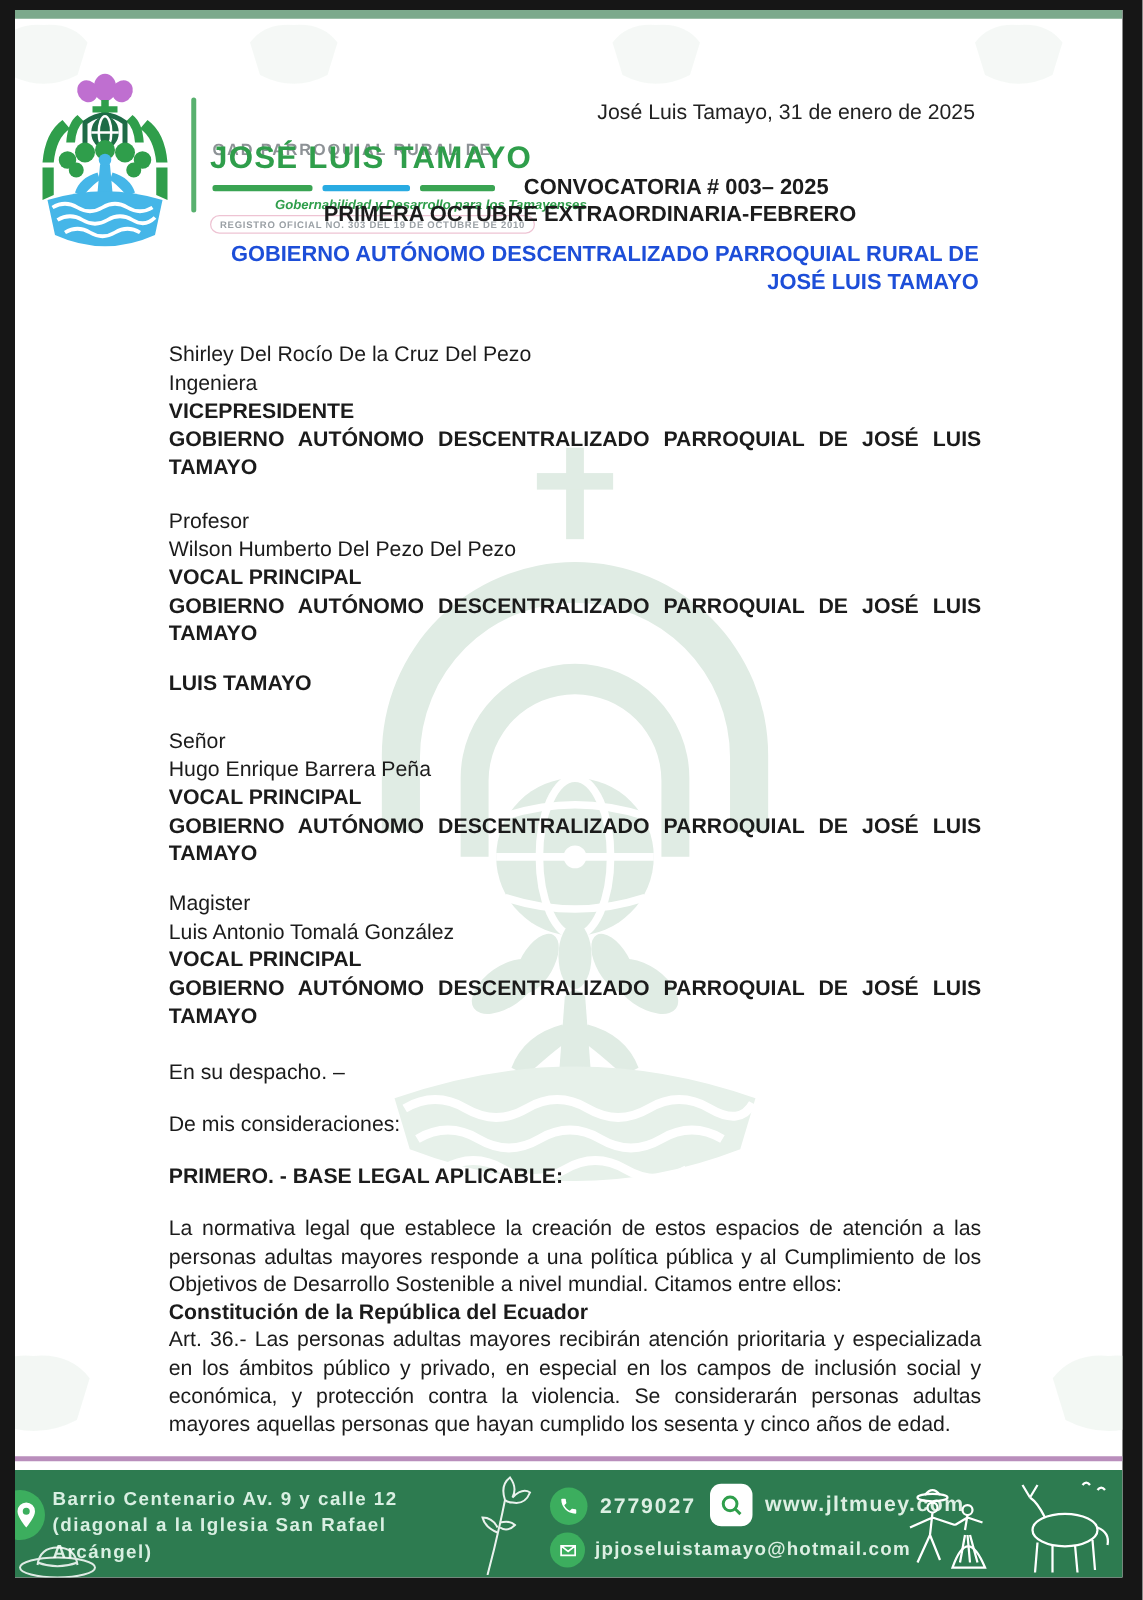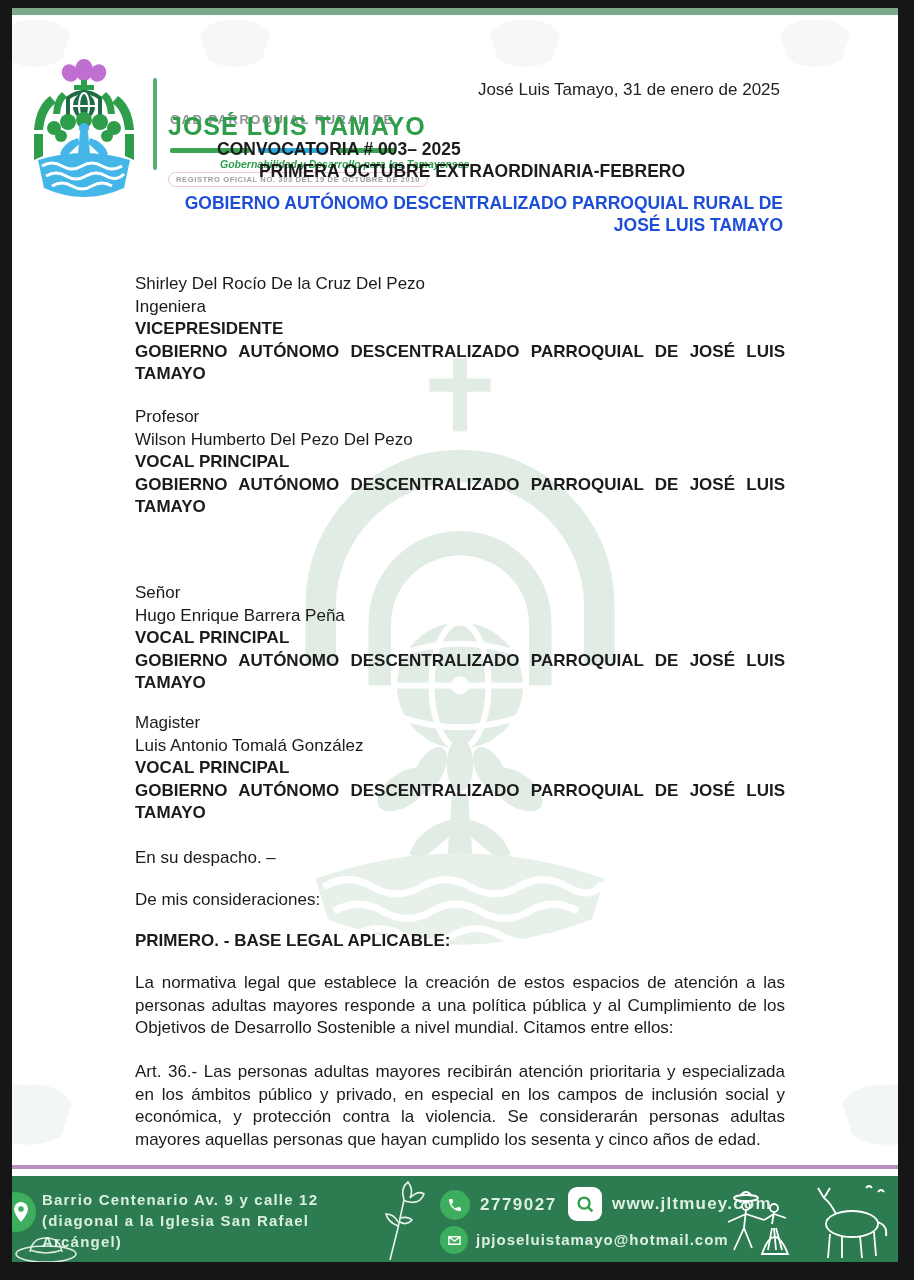--- a/index.html
+++ b/index.html
@@ -28,21 +28,21 @@
   .logo-underline .seg { height:5px; border-radius:2px; }
   .seg-g1 { width:80px; background:#3aa453; }
   .seg-b  { width:70px; background:#29abe2; }
   .seg-g2 { width:60px; background:#3aa453; }
   .logo-tagline { position:absolute; left:160px; top:150px; font-size:10.5px; font-style:italic; color:#2f9e4b; font-weight:600;margin-left:48px; }
   .logo-registro { position:absolute; left:156px; top:164px; font-size:7.6px; letter-spacing:.6px; color:#9aa0a5; font-weight:600;
                    border:1px solid #eec3d3; border-radius:8px; padding:2px 7px; background:rgba(255,255,255,.4); }
 
   .date-line { position:absolute; top:72px; right:118px; font-size:17px; color:#222; }
 
-  .title-1 { position:absolute; left:205px; top:131px; width:648px; text-align:left; font-size:17.5px; font-weight:700; color:#1c1c1c; }
+  .title-1 { position:absolute; left:205px; top:131px; width:648px; text-align:center; font-size:17.5px; font-weight:700; color:#1c1c1c; }
   .title-2 { position:absolute; left:136px; top:153px; width:648px; text-align:center; font-size:17.5px; font-weight:700; color:#1c1c1c; }
   .title-3 { position:absolute; left:123px; top:184px; width:648px; text-align:right; font-size:17.5px; font-weight:700; color:#1d4ed8; line-height:22px; }
 
   .block { position:absolute; left:123px; width:650px; font-size:17px; line-height:22.5px; color:#1b1b1b; }
   .block .b { font-weight:700; }
   .block .org { font-weight:700; text-align:justify; }
   .b1 { top:265px; } .b2 { top:398px; } .orphan { top:528px; font-weight:700; }
   .b3 { top:574px; } .b4 { top:704px; }
   .despacho { top:839px; } .consider { top:881px; }
   .primero { top:922px; font-weight:700; }
@@ -202,39 +202,41 @@
     <div class="org">GOBIERNO AUTÓNOMO DESCENTRALIZADO PARROQUIAL DE JOSÉ LUIS TAMAYO</div>
   </div>
 
   <div class="block b2">
     <div>Profesor</div>
     <div>Wilson Humberto Del Pezo Del Pezo</div>
     <div class="b">VOCAL PRINCIPAL</div>
     <div class="org">GOBIERNO AUTÓNOMO DESCENTRALIZADO PARROQUIAL DE JOSÉ LUIS TAMAYO</div>
   </div>
 
+  <div class="block orphan">LUIS TAMAYO</div>
 
   <div class="block b3">
     <div>Señor</div>
     <div>Hugo Enrique Barrera Peña</div>
     <div class="b">VOCAL PRINCIPAL</div>
     <div class="org">GOBIERNO AUTÓNOMO DESCENTRALIZADO PARROQUIAL DE JOSÉ LUIS TAMAYO</div>
   </div>
 
   <div class="block b4">
     <div>Magister</div>
     <div>Luis Antonio Tomalá González</div>
     <div class="b">VOCAL PRINCIPAL</div>
     <div class="org">GOBIERNO AUTÓNOMO DESCENTRALIZADO PARROQUIAL DE JOSÉ LUIS TAMAYO</div>
   </div>
 
   <div class="block despacho">En su despacho. –</div>
   <div class="block consider">De mis consideraciones:</div>
   <div class="block primero">PRIMERO. - BASE LEGAL APLICABLE:</div>
   <div class="block para1">La normativa legal que establece la creación de estos espacios de atención a las personas adultas mayores responde a una política pública y al Cumplimiento de los Objetivos de Desarrollo Sostenible a nivel mundial. Citamos entre ellos:</div>
+  <div class="block lawtitle">Constitución de la República del Ecuador</div>
   <div class="block para2">Art. 36.- Las personas adultas mayores recibirán atención prioritaria y especializada en los ámbitos público y privado, en especial en los campos de inclusión social y económica, y protección contra la violencia. Se considerarán personas adultas mayores aquellas personas que hayan cumplido los sesenta y cinco años de edad.</div>
 
   <div class="purple-line"></div>
 
   <div class="footer">
 
     <div class="pin-badge">
       <svg viewBox="0 0 18 22">
           <path d="M9 1 a7 7 0 0 1 7 7 c0 5 -7 13 -7 13 s-7 -8 -7 -13 a7 7 0 0 1 7 -7 z M9 5.2 a2.8 2.8 0 1 0 0 5.6 a2.8 2.8 0 0 0 0 -5.6 z" fill="#ffffff"></path>
         </svg>

